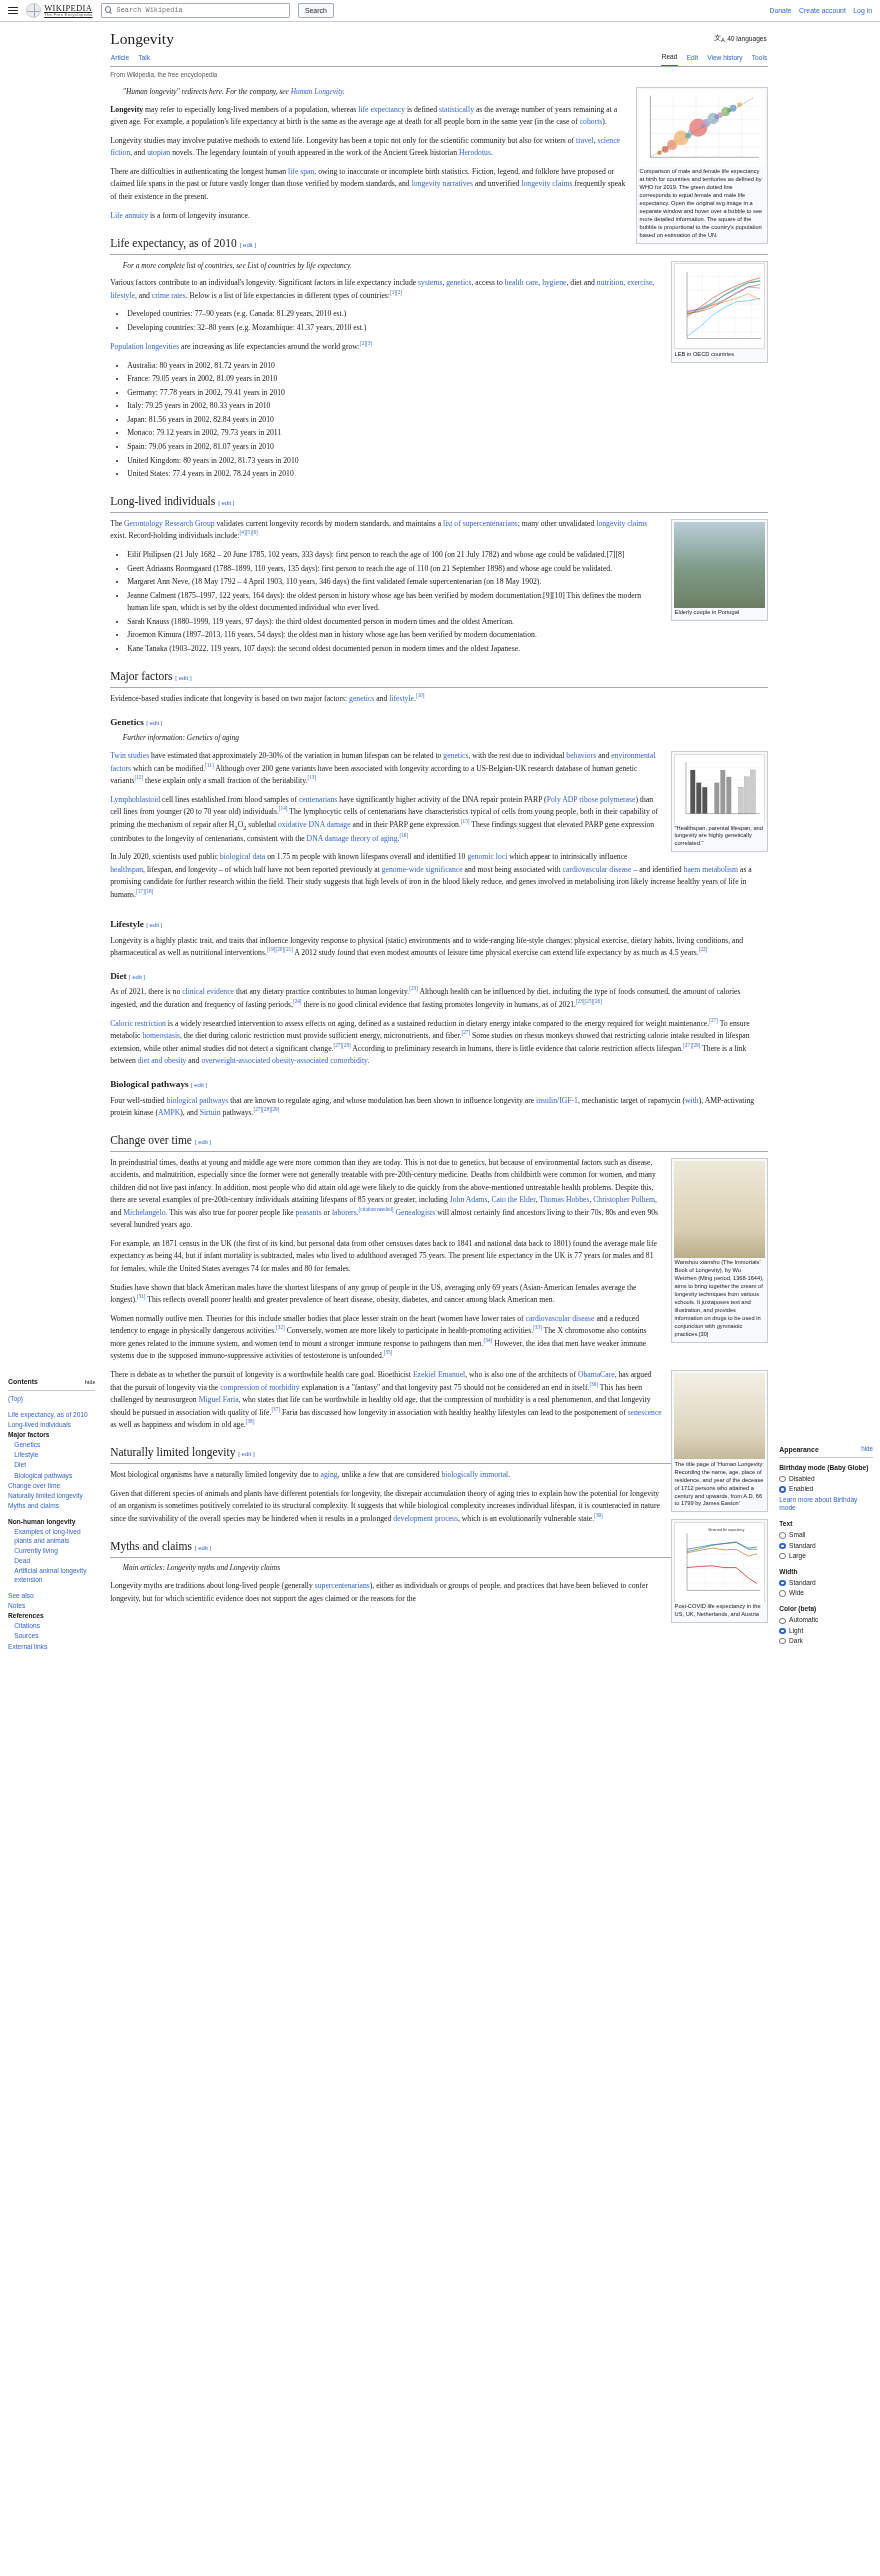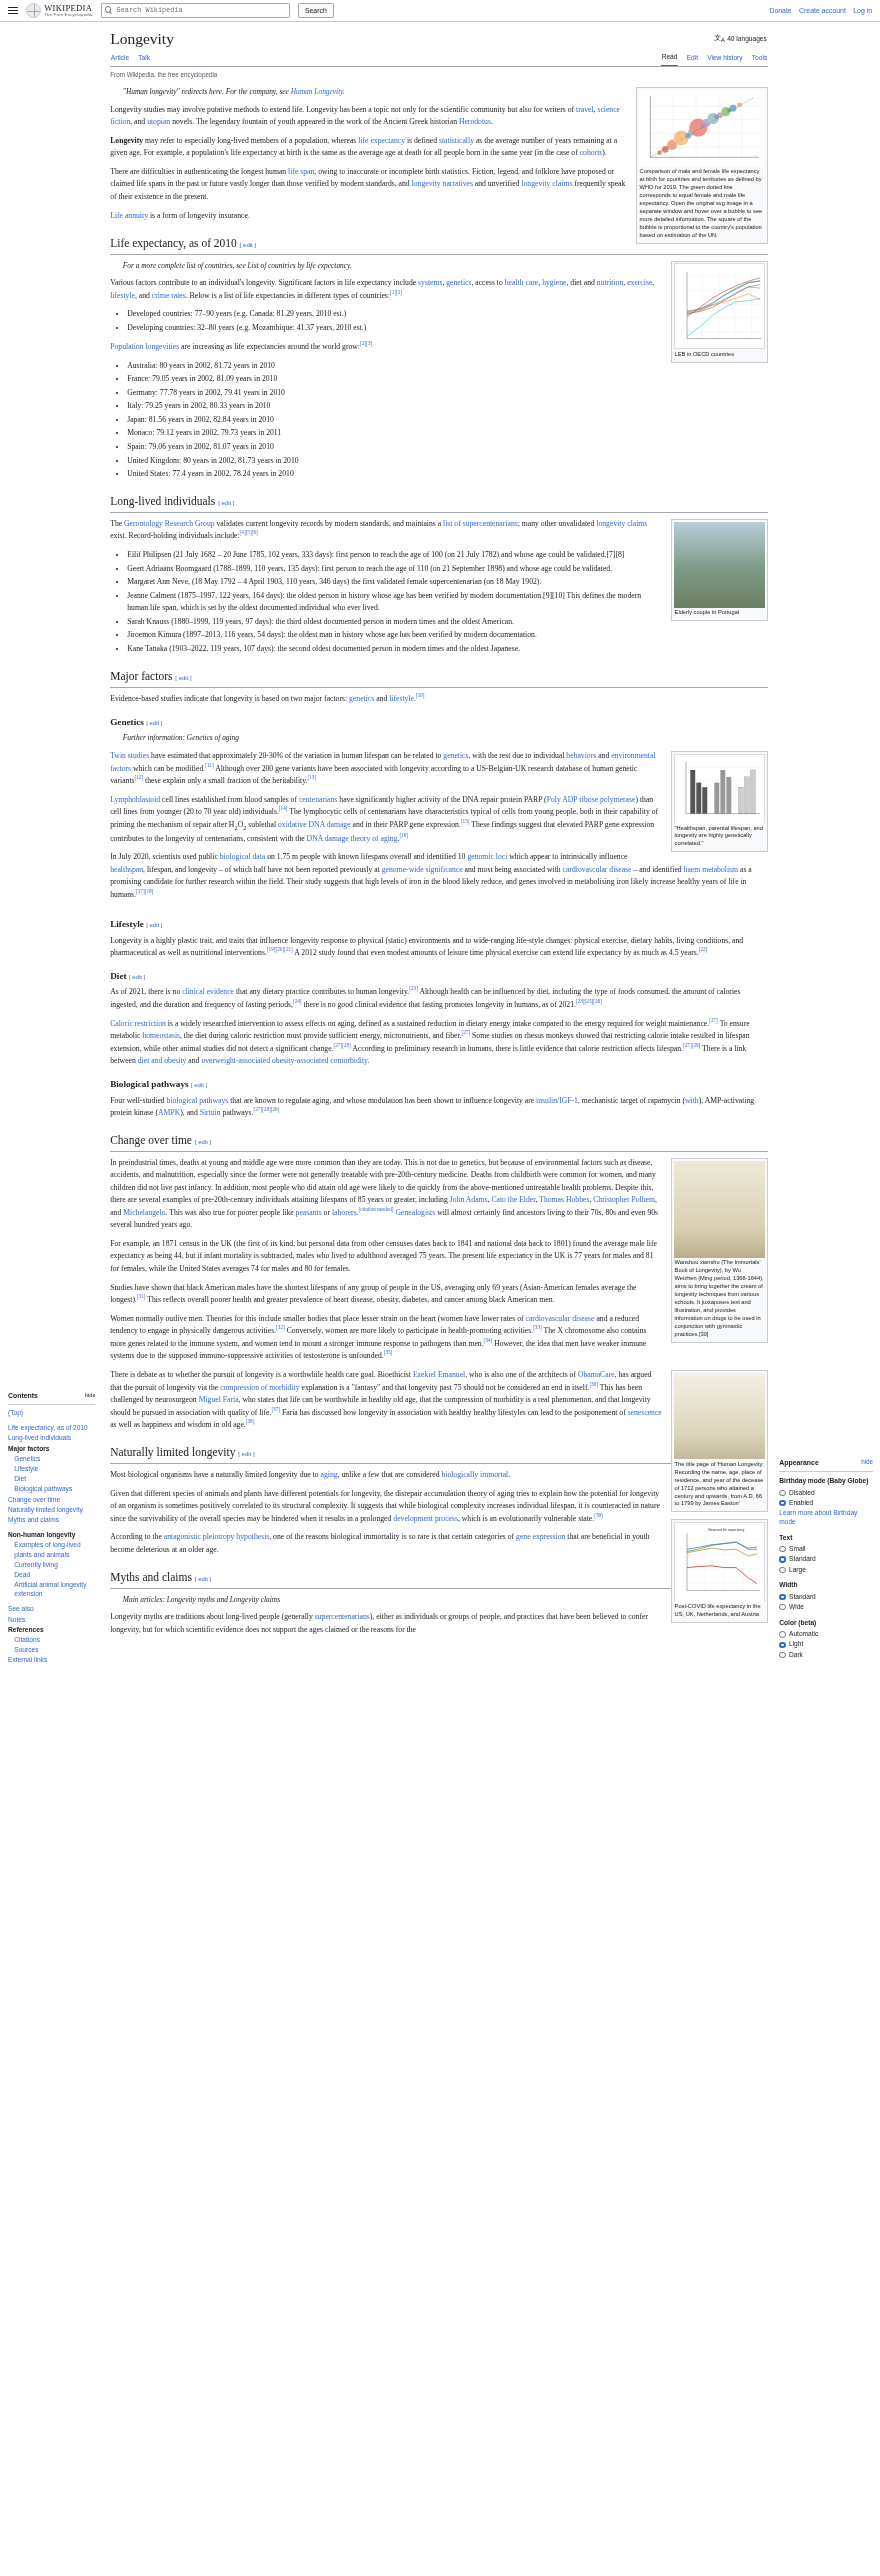--- a/index.html
+++ b/index.html
@@ -21,21 +21,21 @@
     border-bottom:0.6px solid #c8ccd1;
     display:flex;
     align-items:center;
     padding:0 8px;
     gap:8px;
     background:#fff;
     font-family:"Liberation Sans", sans-serif;
   }
   .hamburger { width:10.3px; display:flex; flex-direction:column; gap:1.7px; cursor:pointer; }
   .hamburger span { display:block; height:1.1px; background:#202122; border-radius:0.6px; }
-  .wmark { display:flex; align-items:center; gap:2.9px; }
+  .wmark { display:flex; align-items:center; gap:2.9px;text-decoration:underline; }
   .globe {
     width:15px; height:15px; border-radius:50%;
     background:#eaecf0;
     border:0.6px solid #c8ccd1;
     position:relative;
     overflow:hidden;
   }
   .globe:before {
     content:""; position:absolute; left:50%; top:0; width:0.6px; height:100%; background:#a2a9b1;
   }
@@ -320,22 +320,22 @@
         </svg>
       </div>
       <div class="cap">Comparison of male and female life expectancy at birth for countries and territories as defined by WHO for 2019. The green dotted line corresponds to equal female and male life expectancy. Open the original svg image in a separate window and hover over a bubble to see more detailed information. The square of the bubble is proportional to the country's population based on estimation of the UN.</div>
     </div>
 
     <p class="hatnote">
       <span>"Human longevity" redirects here. For the company, see </span><a>Human Longevity</a><span>.</span>
     </p>
 
     <div id="lead-paras">
+        <p><b>Longevity</b> may refer to especially long-lived members of a population, whereas <a>life expectancy</a> is defined <a>statistically</a> as the average number of years remaining at a given age. For example, a population's life expectancy at birth is the same as the average age at death for all people born in the same year (in the case of <a>cohorts</a>).</p>
         <p>Longevity studies may involve putative methods to extend life. Longevity has been a topic not only for the scientific community but also for writers of <a>travel</a>, <a>science fiction</a>, and <a>utopian</a> novels. The legendary fountain of youth appeared in the work of the Ancient Greek historian <a>Herodotus</a>.</p>
-        <p><b>Longevity</b> may refer to especially long-lived members of a population, whereas <a>life expectancy</a> is defined <a>statistically</a> as the average number of years remaining at a given age. For example, a population's life expectancy at birth is the same as the average age at death for all people born in the same year (in the case of <a>cohorts</a>).</p>
         <p>There are difficulties in authenticating the longest human <a>life span</a>, owing to inaccurate or incomplete birth statistics. Fiction, legend, and folklore have proposed or claimed life spans in the past or future vastly longer than those verified by modern standards, and <a>longevity narratives</a> and unverified <a>longevity claims</a> frequently speak of their existence in the present.</p>
         <p><a>Life annuity</a> is a form of longevity insurance.</p>
       </div>
 
     <h2 class="sect">
       <span>Life expectancy, as of 2010</span>
       <span class="editlnk">[ edit ]</span>
     </h2>
 
     <div class="fig">
@@ -535,21 +535,20 @@
           <line x1="22" y1="18" x2="22" y2="118" stroke="#555" stroke-width="0.8"></line>
           <text x="60" y="14" font-size="6" fill="#333" font-family="Liberation Sans, sans-serif">Observed life expectancy</text>
         </svg>
       </div>
       <div class="cap">Post-COVID life expectancy in the US, UK, Netherlands, and Austria</div>
     </div>
 
     <div id="nl-paras">
         <p>Most biological organisms have a naturally limited longevity due to <a>aging</a>, unlike a few that are considered <a>biologically immortal</a>.</p>
         <p>Given that different species of animals and plants have different potentials for longevity, the disrepair accumulation theory of aging tries to explain how the potential for longevity of an organism is sometimes positively correlated to its structural complexity. It suggests that while biological complexity increases individual lifespan, it is counteracted in nature since the survivability of the overall species may be hindered when it results in a prolonged <a>development process</a>, which is an evolutionarily vulnerable state.<sup class="refsup">[39]</sup></p>
-        <p>According to the <a>antagonistic pleiotropy hypothesis</a>, one of the reasons biological immortality is so rare is that certain categories of <a>gene expression</a> that are beneficial in youth become deleterious at an older age.</p>
       </div>
 
     <h2 class="sect">
       <span>Myths and claims</span>
       <span class="editlnk">[ edit ]</span>
     </h2>
     <p class="hatnote">Main articles: Longevity myths and Longevity claims</p>
     <div id="myths-paras">
         <p>Longevity myths are traditions about long-lived people (generally <a>supercentenarians</a>), either as individuals or groups of people, and practices that have been believed to confer longevity, but for which scientific evidence does not support the ages claimed or the reasons for the</p>
       </div>

